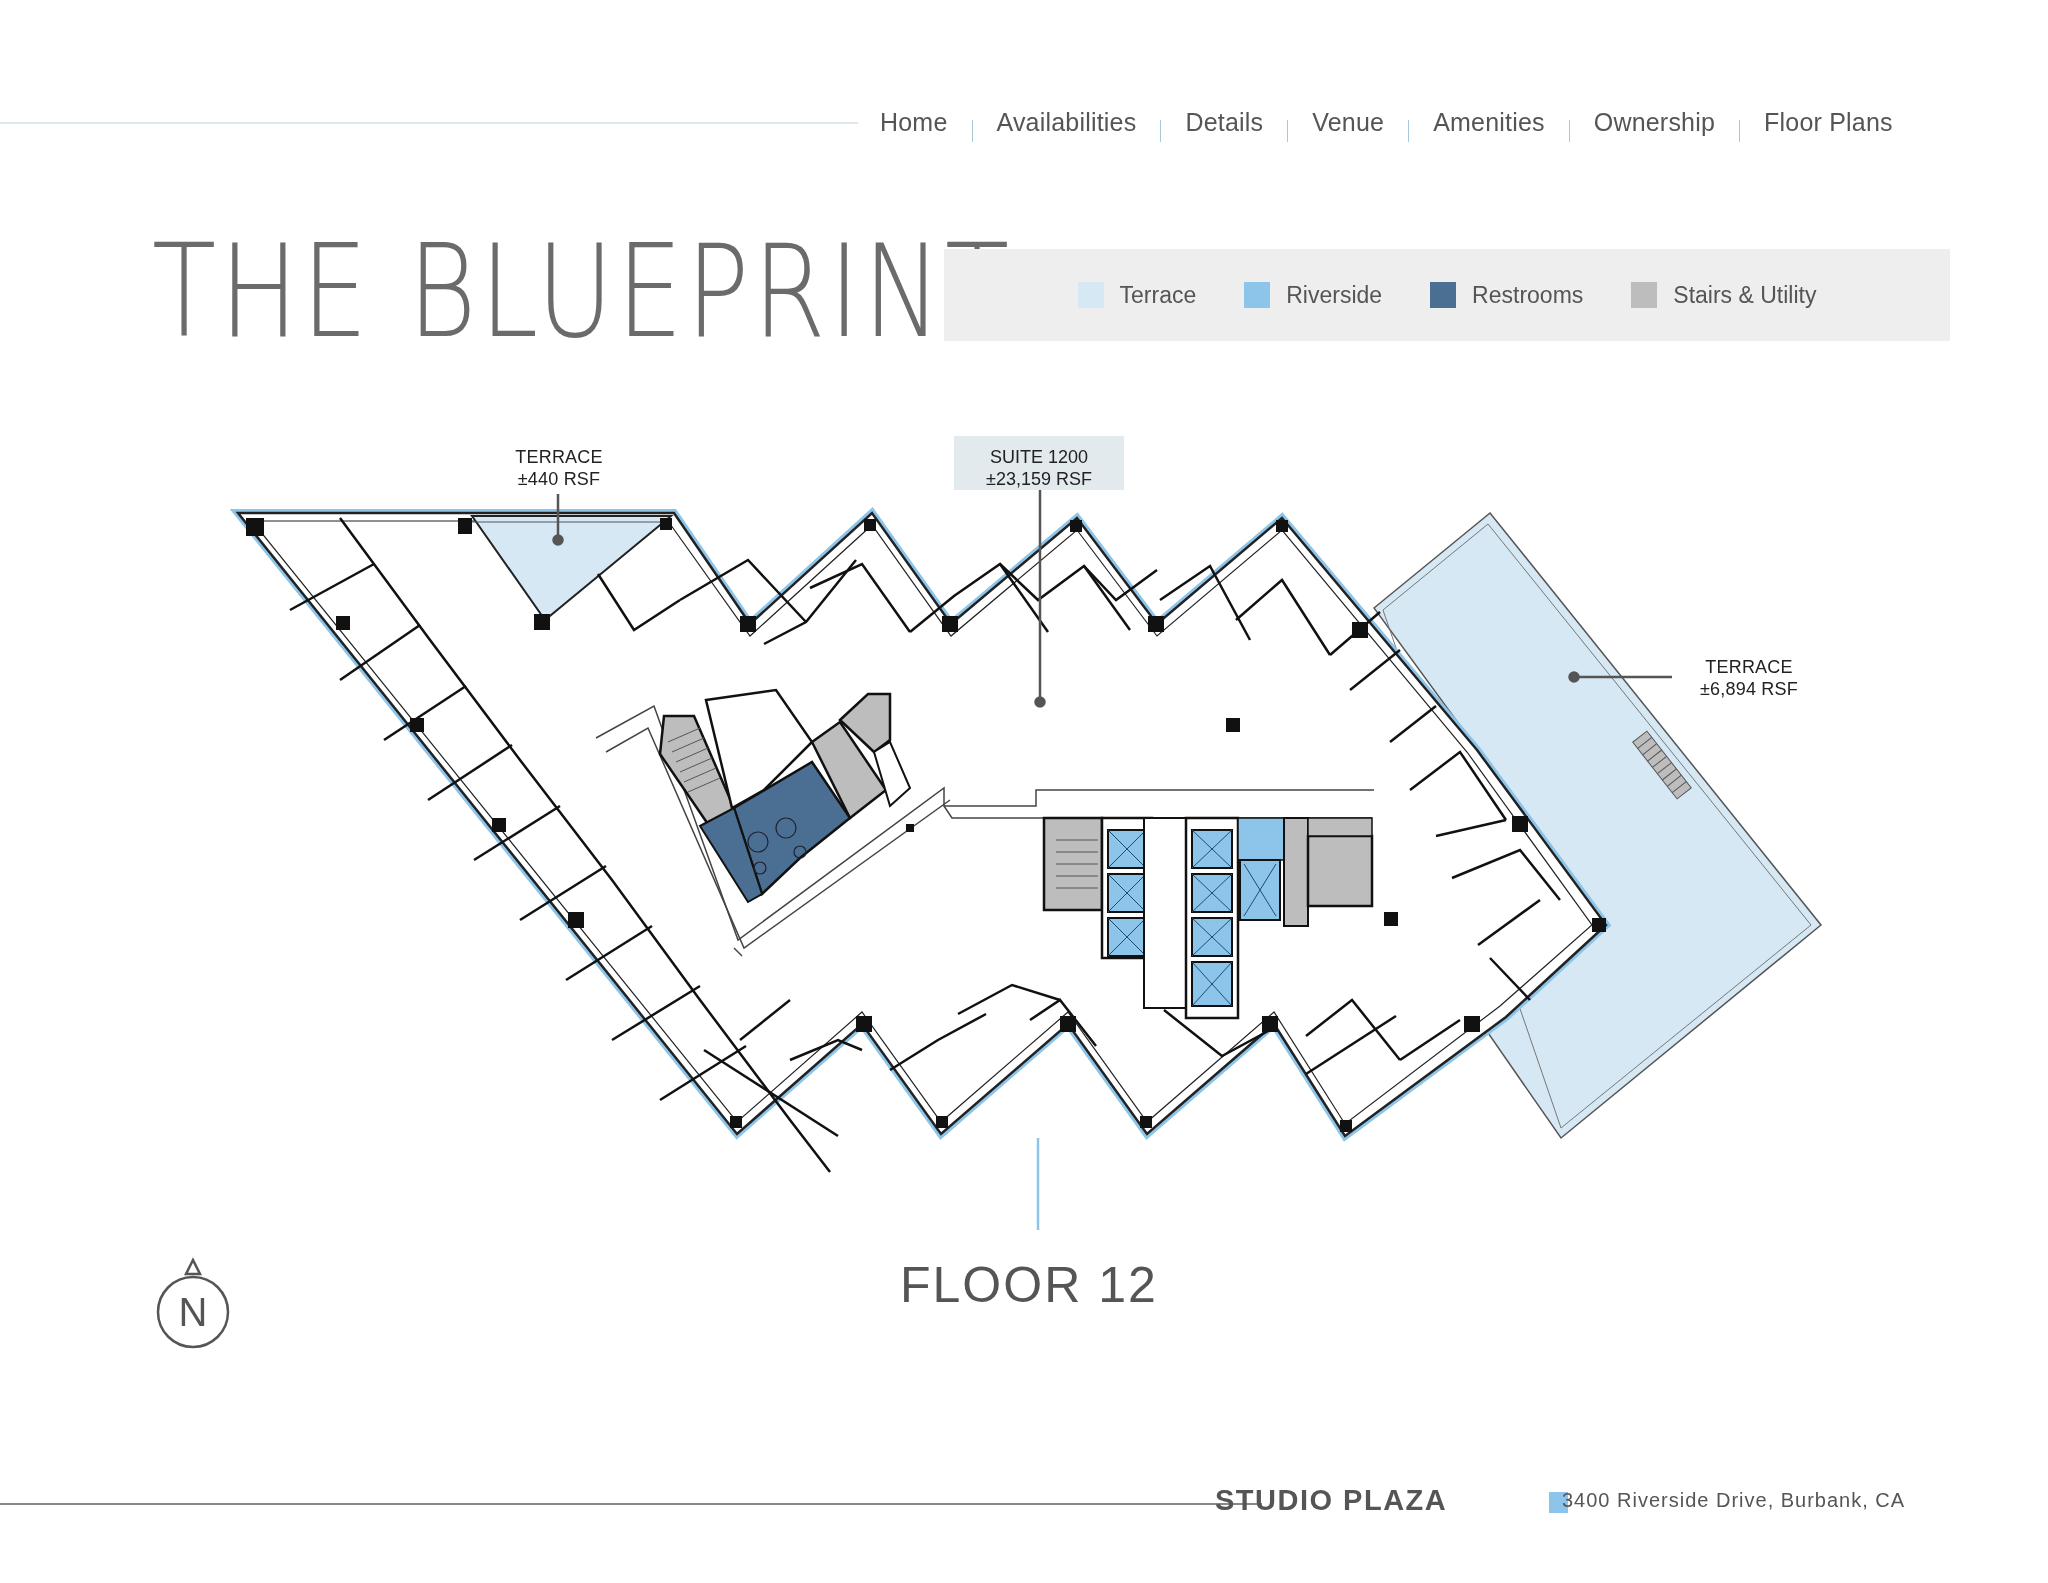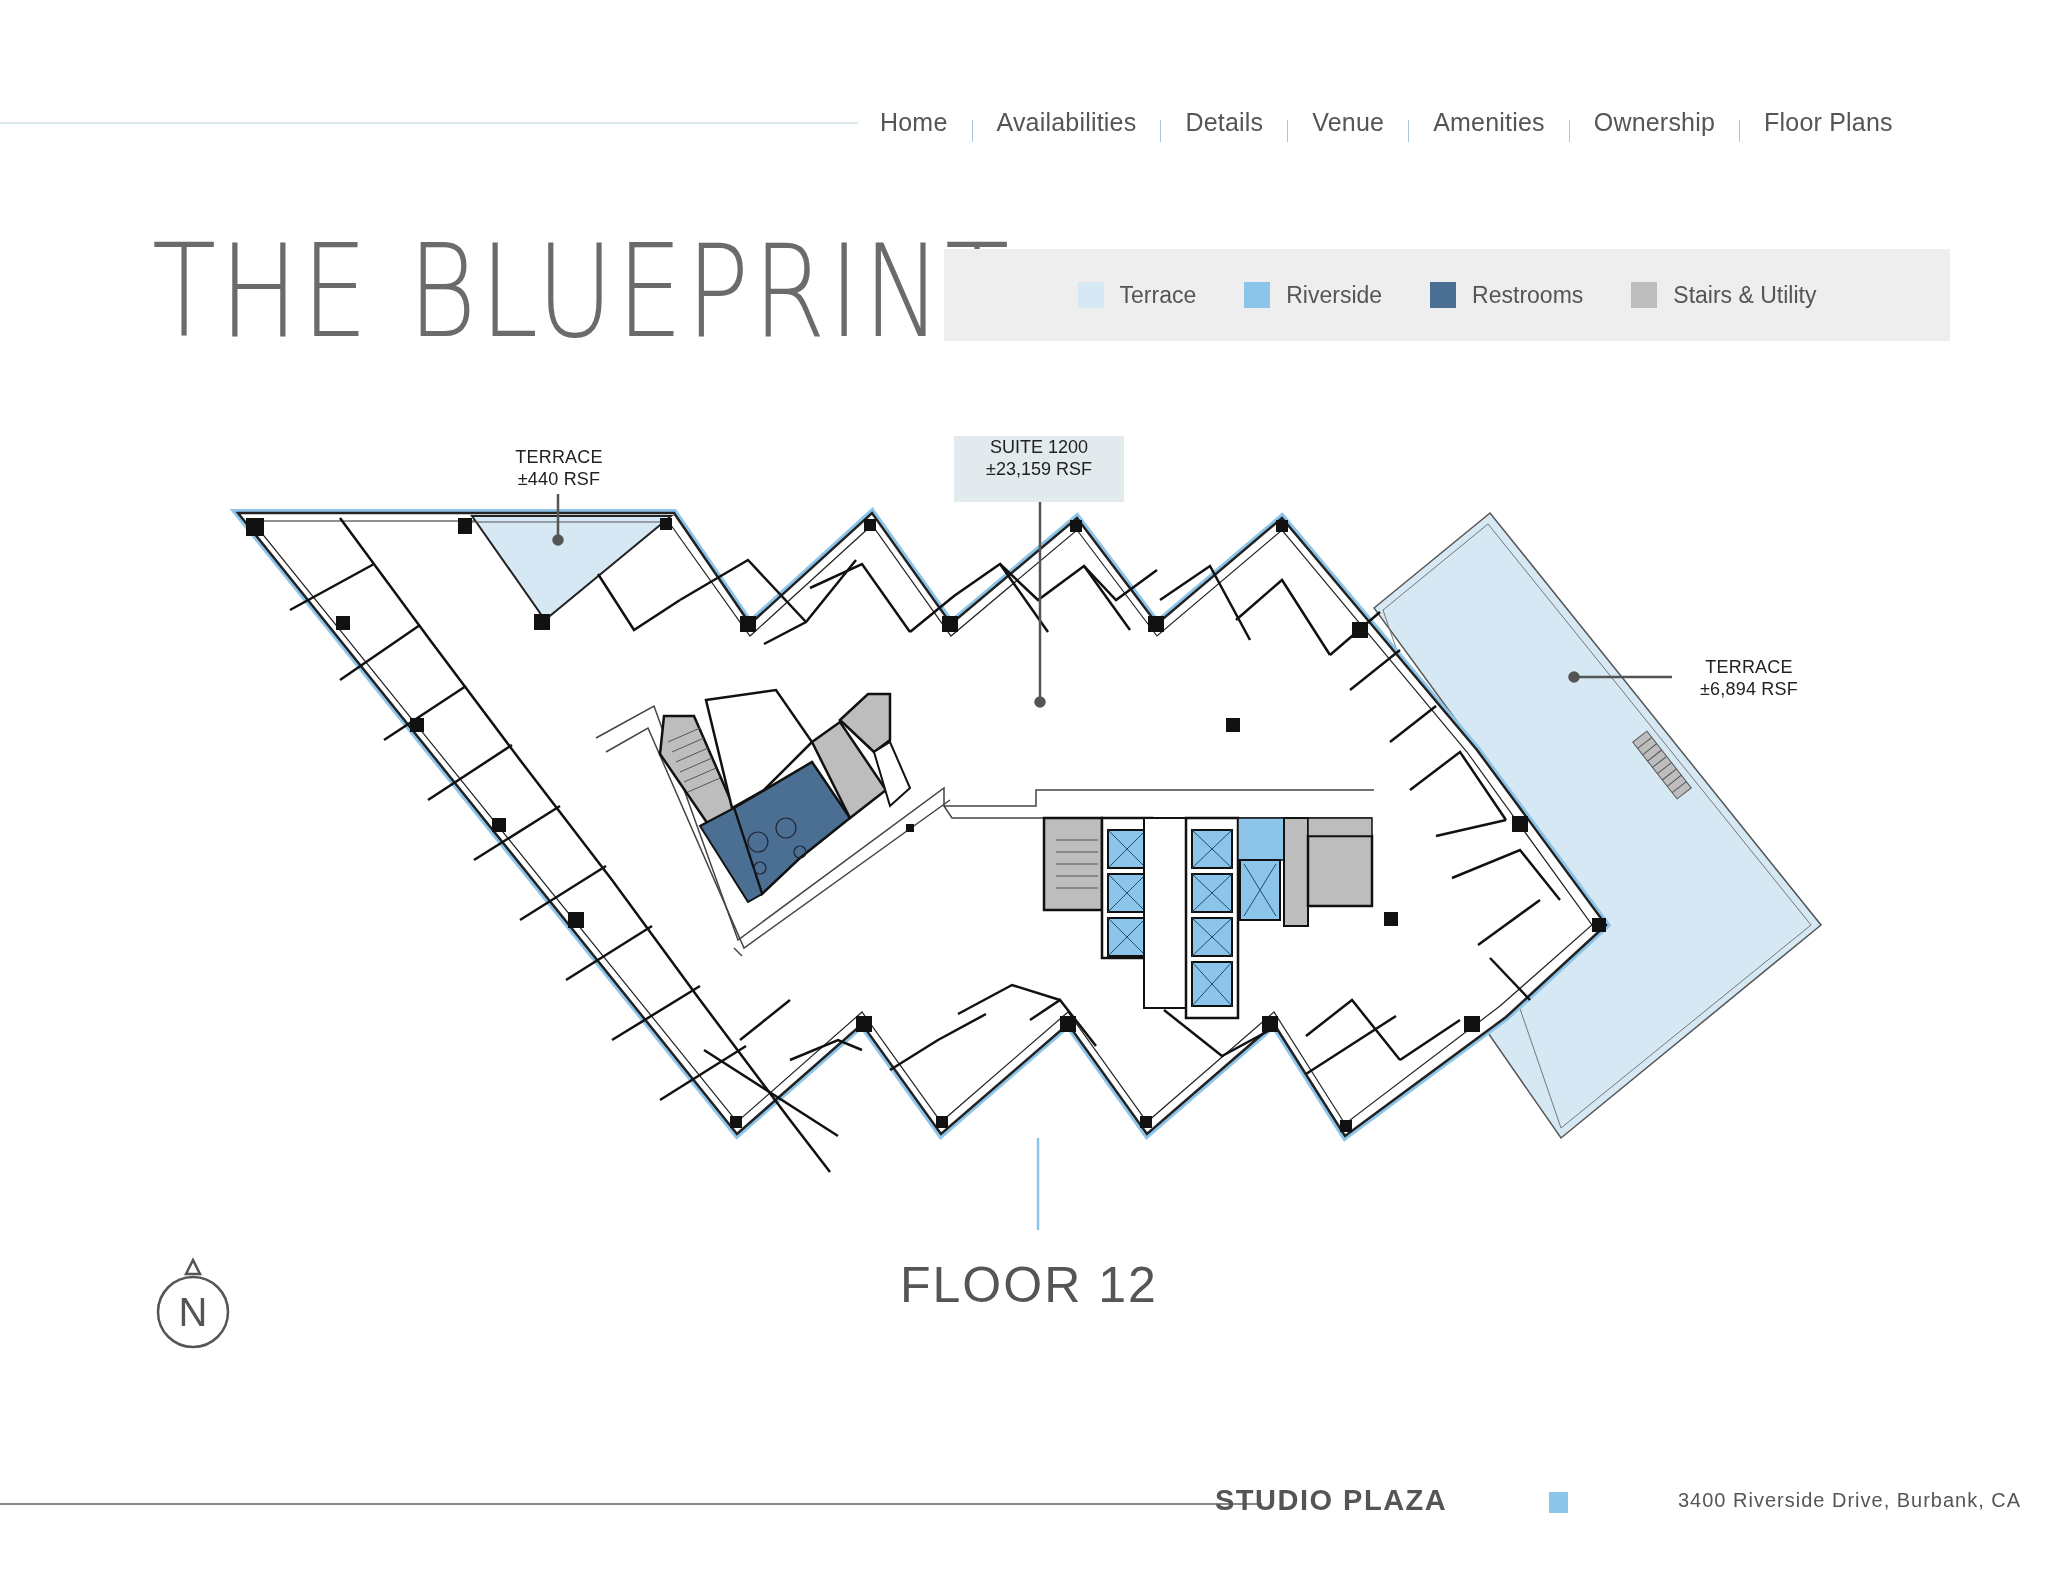--- a/index.html
+++ b/index.html
@@ -23,34 +23,34 @@
   .legend { position: absolute; left: 944px; top: 249px; width: 1006px; height: 92px; background: #eeeeee;
             display: flex; align-items: center; justify-content: center; }
   .legend-item { display: flex; align-items: center; margin: 0 24px; }
   .legend-swatch { width: 26px; height: 26px; margin-right: 16px; }
   .legend-label { font-size: 23px; color: #555; font-weight: 300; }
 
   .plan { position: absolute; left: 0; top: 0; width: 2048px; height: 1583px; }
 
   .label { position: absolute; text-align: center; font-size: 18px; line-height: 22px; color: #222;
            font-weight: 500; letter-spacing: 0.2px; }
-  .suite-box { position: absolute; left: 954px; top: 436px; width: 170px; height: 66px; background: #e2eaee;
-               display: flex; flex-direction: column; align-items: center; justify-content: flex-start;
+  .suite-box { position: absolute; left: 954px; top: 436px; width: 170px; height: 54px; background: #e2eaee;
+               display: flex; flex-direction: column; align-items: center; justify-content: flex-end;
                font-size: 18px; line-height: 22px; color: #222; }
 
   .floor-title { position: absolute; left: 900px; top: 1256px; width: 280px; text-align: left;
                  font-size: 50px; color: #555; letter-spacing: 2px; font-weight: 400; }
 
   .compass { position: absolute; left: 152px; top: 1256px; width: 82px; height: 100px; }
 
   .footer-rule { position: absolute; left: 0; top: 1503px; width: 1262px; height: 2px; background: #888; }
   .footer-brand { position: absolute; left: 1215px; top: 1484px; font-size: 29px; color: #555;
                   letter-spacing: 1.5px; font-weight: 600; }
   .footer-square { position: absolute; left: 1549px; top: 1492px; width: 19px; height: 21px; background: #8cc4ea; }
-  .footer-address { position: absolute; left: 1678px; top: 1489px; font-size: 20px; color: #555; letter-spacing: 1px; }
+  .footer-address { position: absolute; left: 1562px; top: 1489px; font-size: 20px; color: #555; letter-spacing: 1px; }
 </style>
 </head>
 <body>
 
 <div class="top-rule"></div>
 
 <nav class="nav">
   <a>Home</a>
   <span class="sep"></span>
   <a>Availabilities</a>

